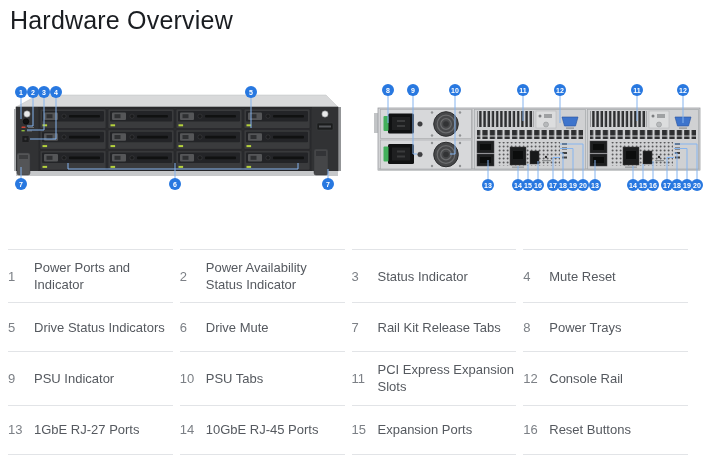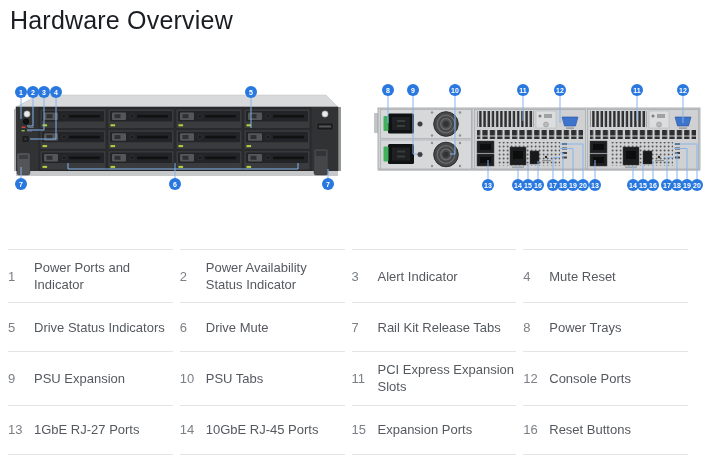--- a/index.html
+++ b/index.html
@@ -227,21 +227,21 @@
             </td>
         <td>
               <div class="cell">
                 <span class="num">2</span>
                 <span class="lbl">Power Availability Status Indicator</span>
               </div>
             </td>
         <td>
               <div class="cell">
                 <span class="num">3</span>
-                <span class="lbl">Alert Indicator</span>
+                <span class="lbl">Status Indicator</span>
               </div>
             </td>
         <td>
               <div class="cell">
                 <span class="num">4</span>
                 <span class="lbl">Mute Reset</span>
               </div>
             </td>
       </tr>
       <tr>
@@ -267,39 +267,39 @@
               <div class="cell">
                 <span class="num">8</span>
                 <span class="lbl">Power Trays</span>
               </div>
             </td>
       </tr>
       <tr>
         <td>
               <div class="cell">
                 <span class="num">9</span>
-                <span class="lbl">PSU Expansion</span>
+                <span class="lbl">PSU Indicator</span>
               </div>
             </td>
         <td>
               <div class="cell">
                 <span class="num">10</span>
                 <span class="lbl">PSU Tabs</span>
               </div>
             </td>
         <td>
               <div class="cell">
                 <span class="num">11</span>
                 <span class="lbl">PCI Express Expansion Slots</span>
               </div>
             </td>
         <td>
               <div class="cell">
                 <span class="num">12</span>
-                <span class="lbl">Console Ports</span>
+                <span class="lbl">Console Rail</span>
               </div>
             </td>
       </tr>
       <tr>
         <td>
               <div class="cell">
                 <span class="num">13</span>
                 <span class="lbl">1GbE RJ-27 Ports</span>
               </div>
             </td>

